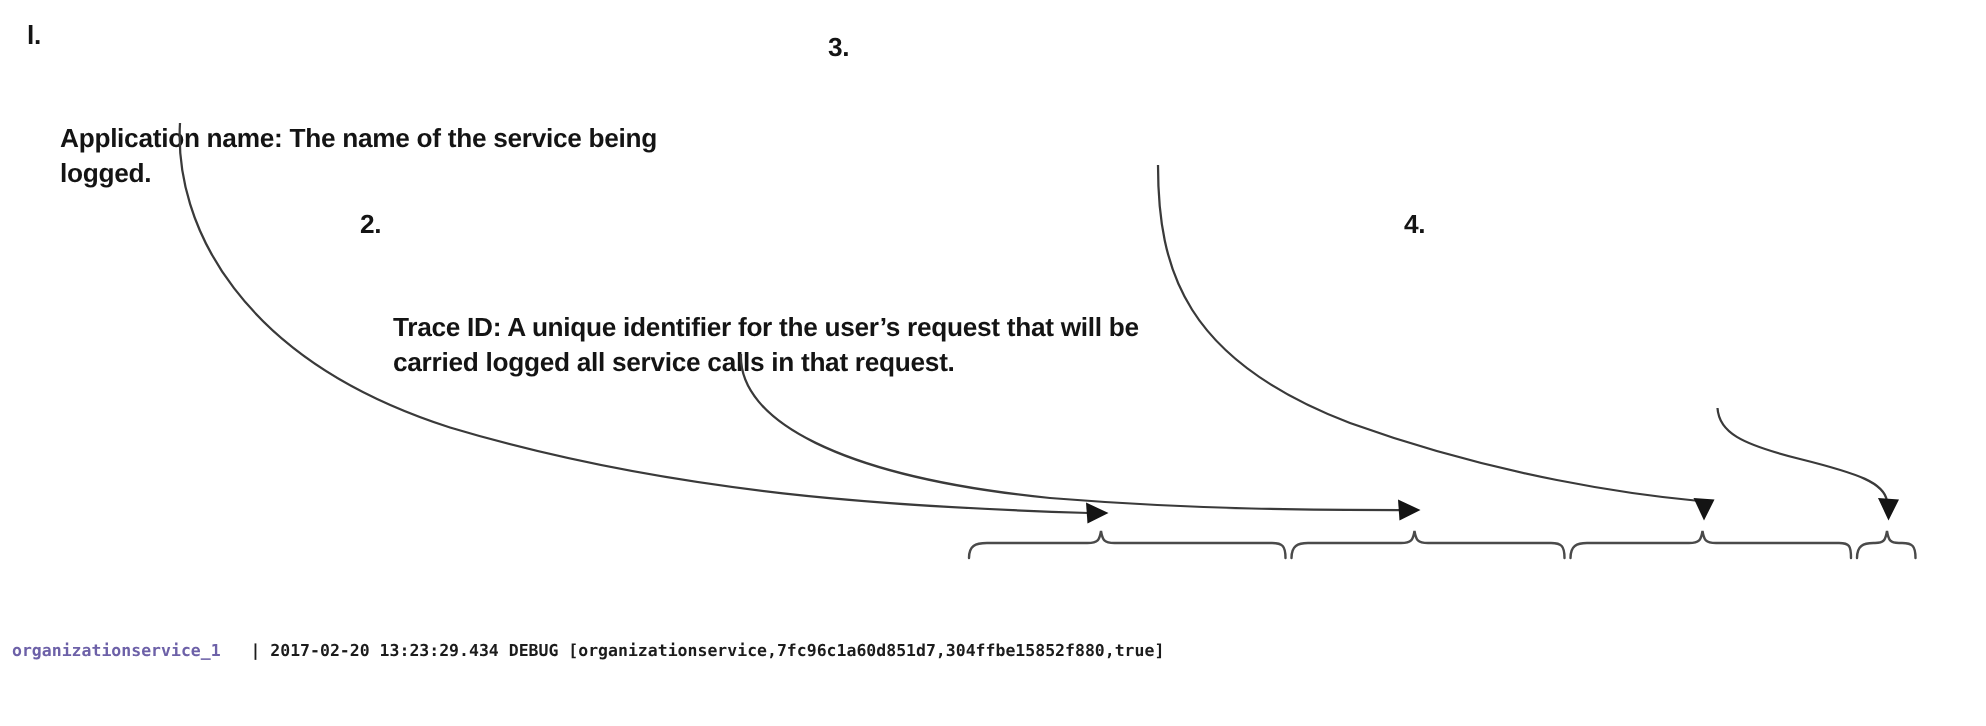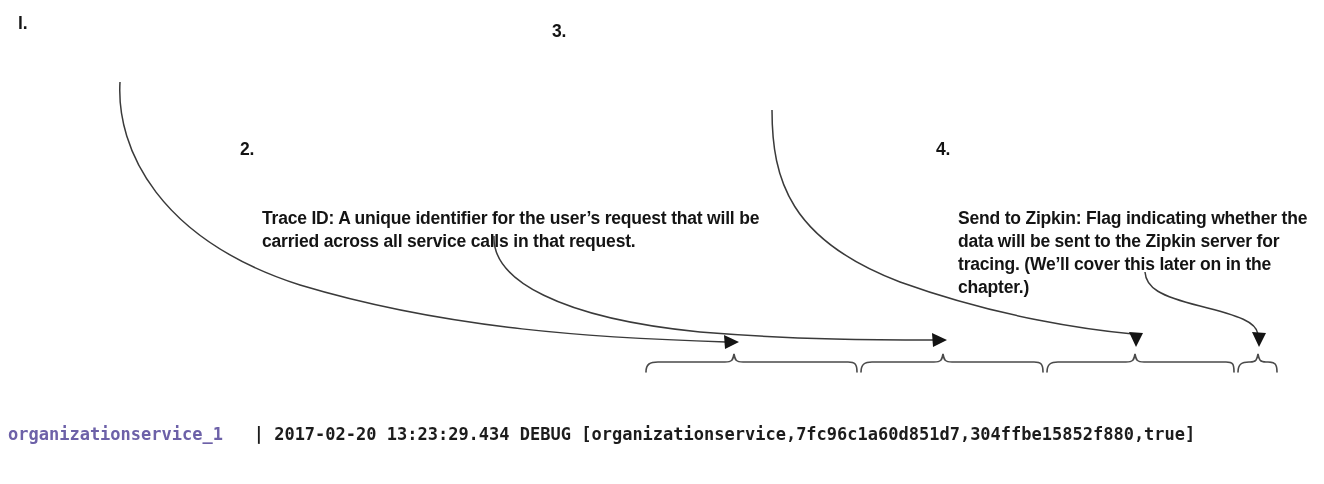--- a/index.html
+++ b/index.html
@@ -56,21 +56,21 @@
   }
 
   
   #logblock {
     position: absolute;
     left: 8px;
     top: 370px;
     width: 1310px;
     height: 82px;
     font-family: "DejaVu Sans Mono", "Liberation Mono", monospace;
-    font-size: 17px;
+    font-size: 11px;
     font-weight: bold;
     line-height: 18.2px;
     letter-spacing: 0px;
     white-space: pre;
   }
   .logrow {
     height: 18.2px;
     display: block;
     white-space: pre;
   }
@@ -79,34 +79,34 @@
   .sep    { color: #1c1c1c; }
   .msg    { color: #1c1c1c; }
 </style>
 </head>
 <body>
 
 <div id="page">
 
   <div class="callout" id="callout-1">
     <span class="num">l.</span>
+    <span class="body">Application name: The name of the service being logged.</span>
   </div>
 
   <div class="callout" id="callout-2">
     <span class="num">2.</span>
-    <span class="body">Trace ID: A unique identifier for the user’s request that will be carried across all service calls in that request.</span>
+    <span class="body">Trace ID: A unique identifier for the user’s request that will be carried logged all service calls in that request.</span>
   </div>
 
   <div class="callout" id="callout-3">
     <span class="num">3.</span>
   </div>
 
   <div class="callout" id="callout-4">
     <span class="num">4.</span>
-    <span class="body">Send to Zipkin: Flag indicating whether the data will be sent to the Zipkin server for tracing. (We’ll cover this later on in the chapter.)</span>
   </div>
 
   <svg id="overlay" viewBox="0 0 1324 484">
 
     <path d="M 120 82 C 116 150, 160 240, 300 285 C 450 330, 600 338, 726 342" fill="none" stroke="#3a3a3a" stroke-width="1.5"></path>
     <polygon points="739,342 724,335 725,349" fill="#141414"></polygon>
 
     <path d="M 494 236 C 492 280, 560 318, 700 332 C 800 340, 880 340, 934 340" fill="none" stroke="#3a3a3a" stroke-width="1.5"></path>
     <polygon points="947,340 932,333 933,347" fill="#141414"></polygon>
 

